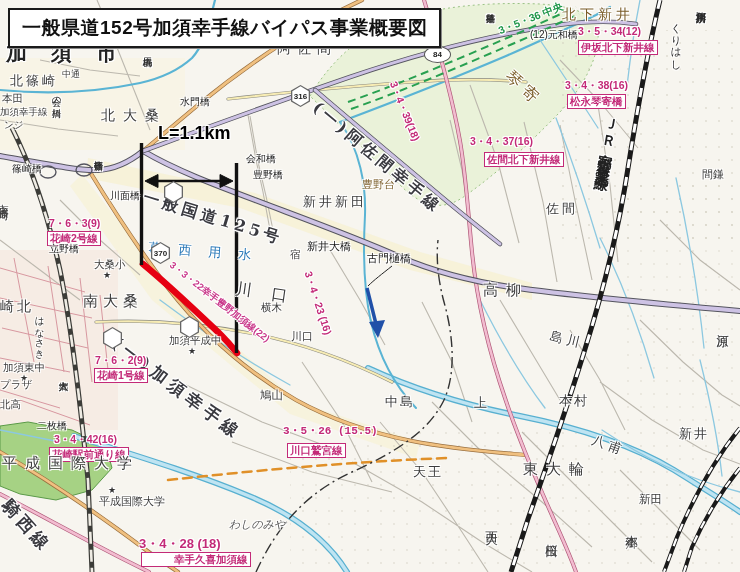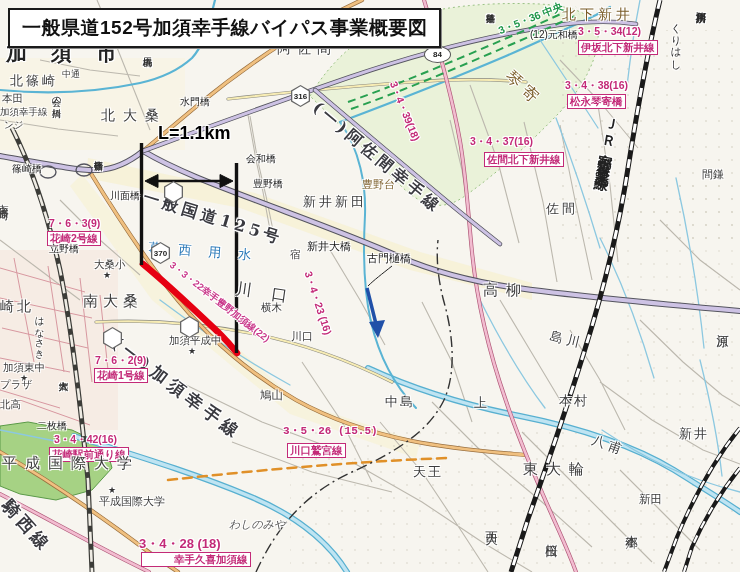--- a/index.html
+++ b/index.html
@@ -167,21 +167,21 @@
       <span class="lbl c10" style="left: 671px; top: 16px; font-size: 10.5px;">くりはし</span>
       <span class="lbl c10" style="left: 695px; top: 3px; font-size: 11px;">河川事務所</span>
       <span class="lbl c7" style="left: 513px; top: 68px; font-size: 16px; letter-spacing: 6px; transform: rotate(42deg);">琴寄</span>
       <span class="lbl c5" style="left: 398px; top: 80px; transform: rotate(68deg);">3・4・39(18)</span>
       <span class="lbl c5" style="left: 565px; top: 80px;">3・4・38(16)</span>
       <span class="lbl c6" style="left: 567px; top: 94px;">松永琴寄橋</span>
       <span class="lbl c5" style="left: 470px; top: 136px;">3・4・37(16)</span>
       <span class="lbl c6" style="left: 459px; top: 152px; margin-left: 25px;">佐間北下新井線</span>
       <span class="lbl c8" style="left: 320px; top: 99px; transform: rotate(40deg);">(一)阿佐間幸手線</span>
       <span class="lbl c4" style="left: 246px; top: 154px;">会和橋</span>
-      <span class="lbl c4" style="left: 253px; top: 179px; text-align: center;">豊野橋</span>
+      <span class="lbl c4" style="left: 253px; top: 170px; text-align: center;">豊野橋</span>
       <span class="lbl c7" style="left: 362px; top: 179px; font-size: 11px;">豊野台</span>
       <span class="lbl c2" style="left: 303px; top: 195px; font-size: 13px; letter-spacing: 3px;">新井新田</span>
       <span class="lbl c8" style="left: 146px; top: 189px; transform: rotate(17deg);">一般国道125号</span>
       <span class="lbl c12" style="left: 158px; top: 124px;">L=1.1km</span>
       <span class="lbl c10" style="left: 94px; top: 153px;">新篠合橋</span>
       <span class="lbl c4" style="left: 110px; top: 191px;">川面橋</span>
       <span class="lbl c4" style="left: 12px; top: 164px;">篠崎橋</span>
       <span class="lbl c16" style="left: -4px; top: 194px;">南篠崎</span>
       <span class="lbl c5" style="left: 49px; top: 218px;">7・6・3(9)</span>
       <span class="lbl c6" style="left: 47px; top: 231px;">花崎2号線</span>

